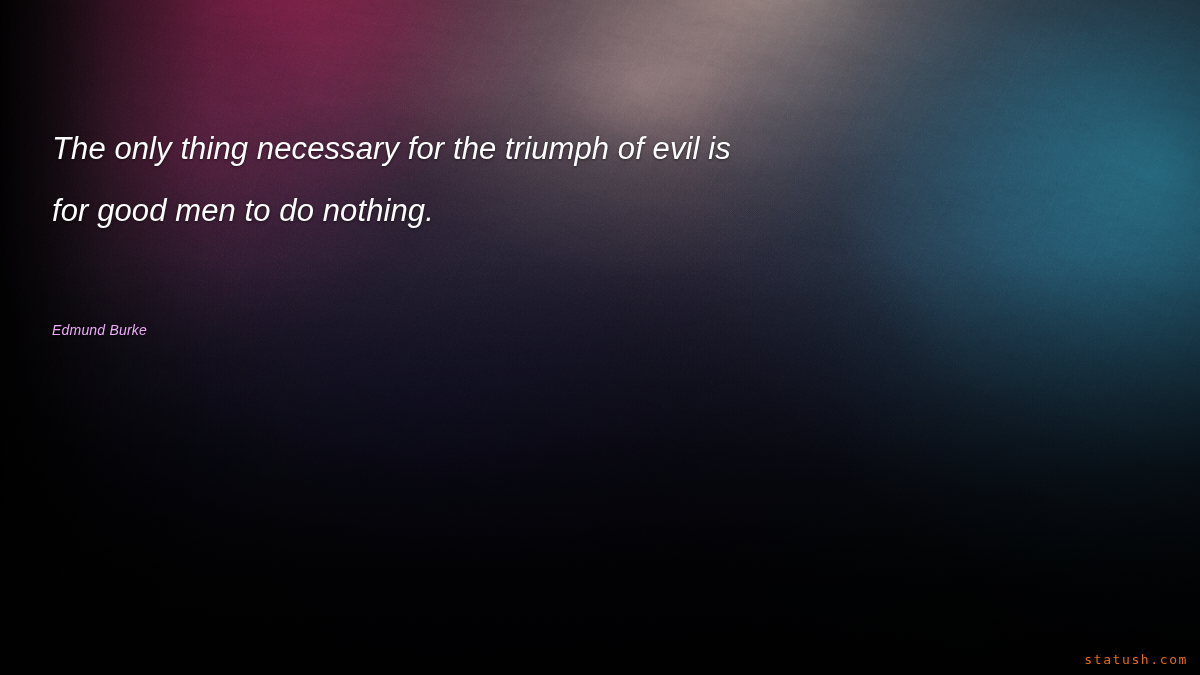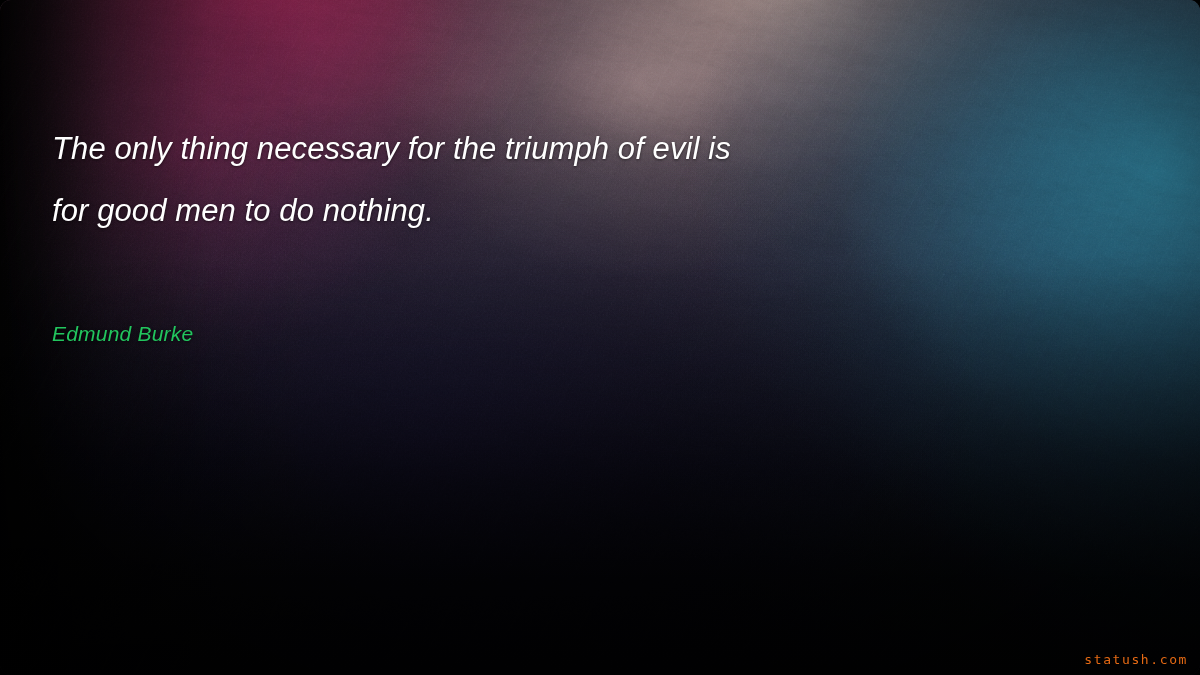--- a/index.html
+++ b/index.html
@@ -13,21 +13,20 @@
     overflow: hidden;
   }
 
   .quote-card {
     position: relative;
     width: 1200px;
     height: 675px;
     overflow: hidden;
     background: #07060a;
     font-family: "Liberation Sans", sans-serif;
-    border-radius: 11px;
   }
 
   
   .bg-layer {
     position: absolute;
     inset: 0;
     pointer-events: none;
   }
 
   
@@ -198,23 +197,23 @@
     letter-spacing: 0.1px;
     white-space: pre-line;
     text-shadow: 0 1px 3px rgba(0,0,0,0.55);
   }
 
   .quote-author {
     position: absolute;
     left: 52px;
     top: 322px;
     margin: 0;
-    color: #22c55e;
+    color: #f0abfc;
     font-family: "Liberation Sans", sans-serif;
-    font-size: 21px;
+    font-size: 14px;
     font-style: italic;
     font-weight: 400;
     letter-spacing: 0.2px;
     text-shadow: 0 1px 3px rgba(0,0,0,0.55);
   }
 
   .watermark {
     position: absolute;
     right: 12px;
     bottom: 8px;

